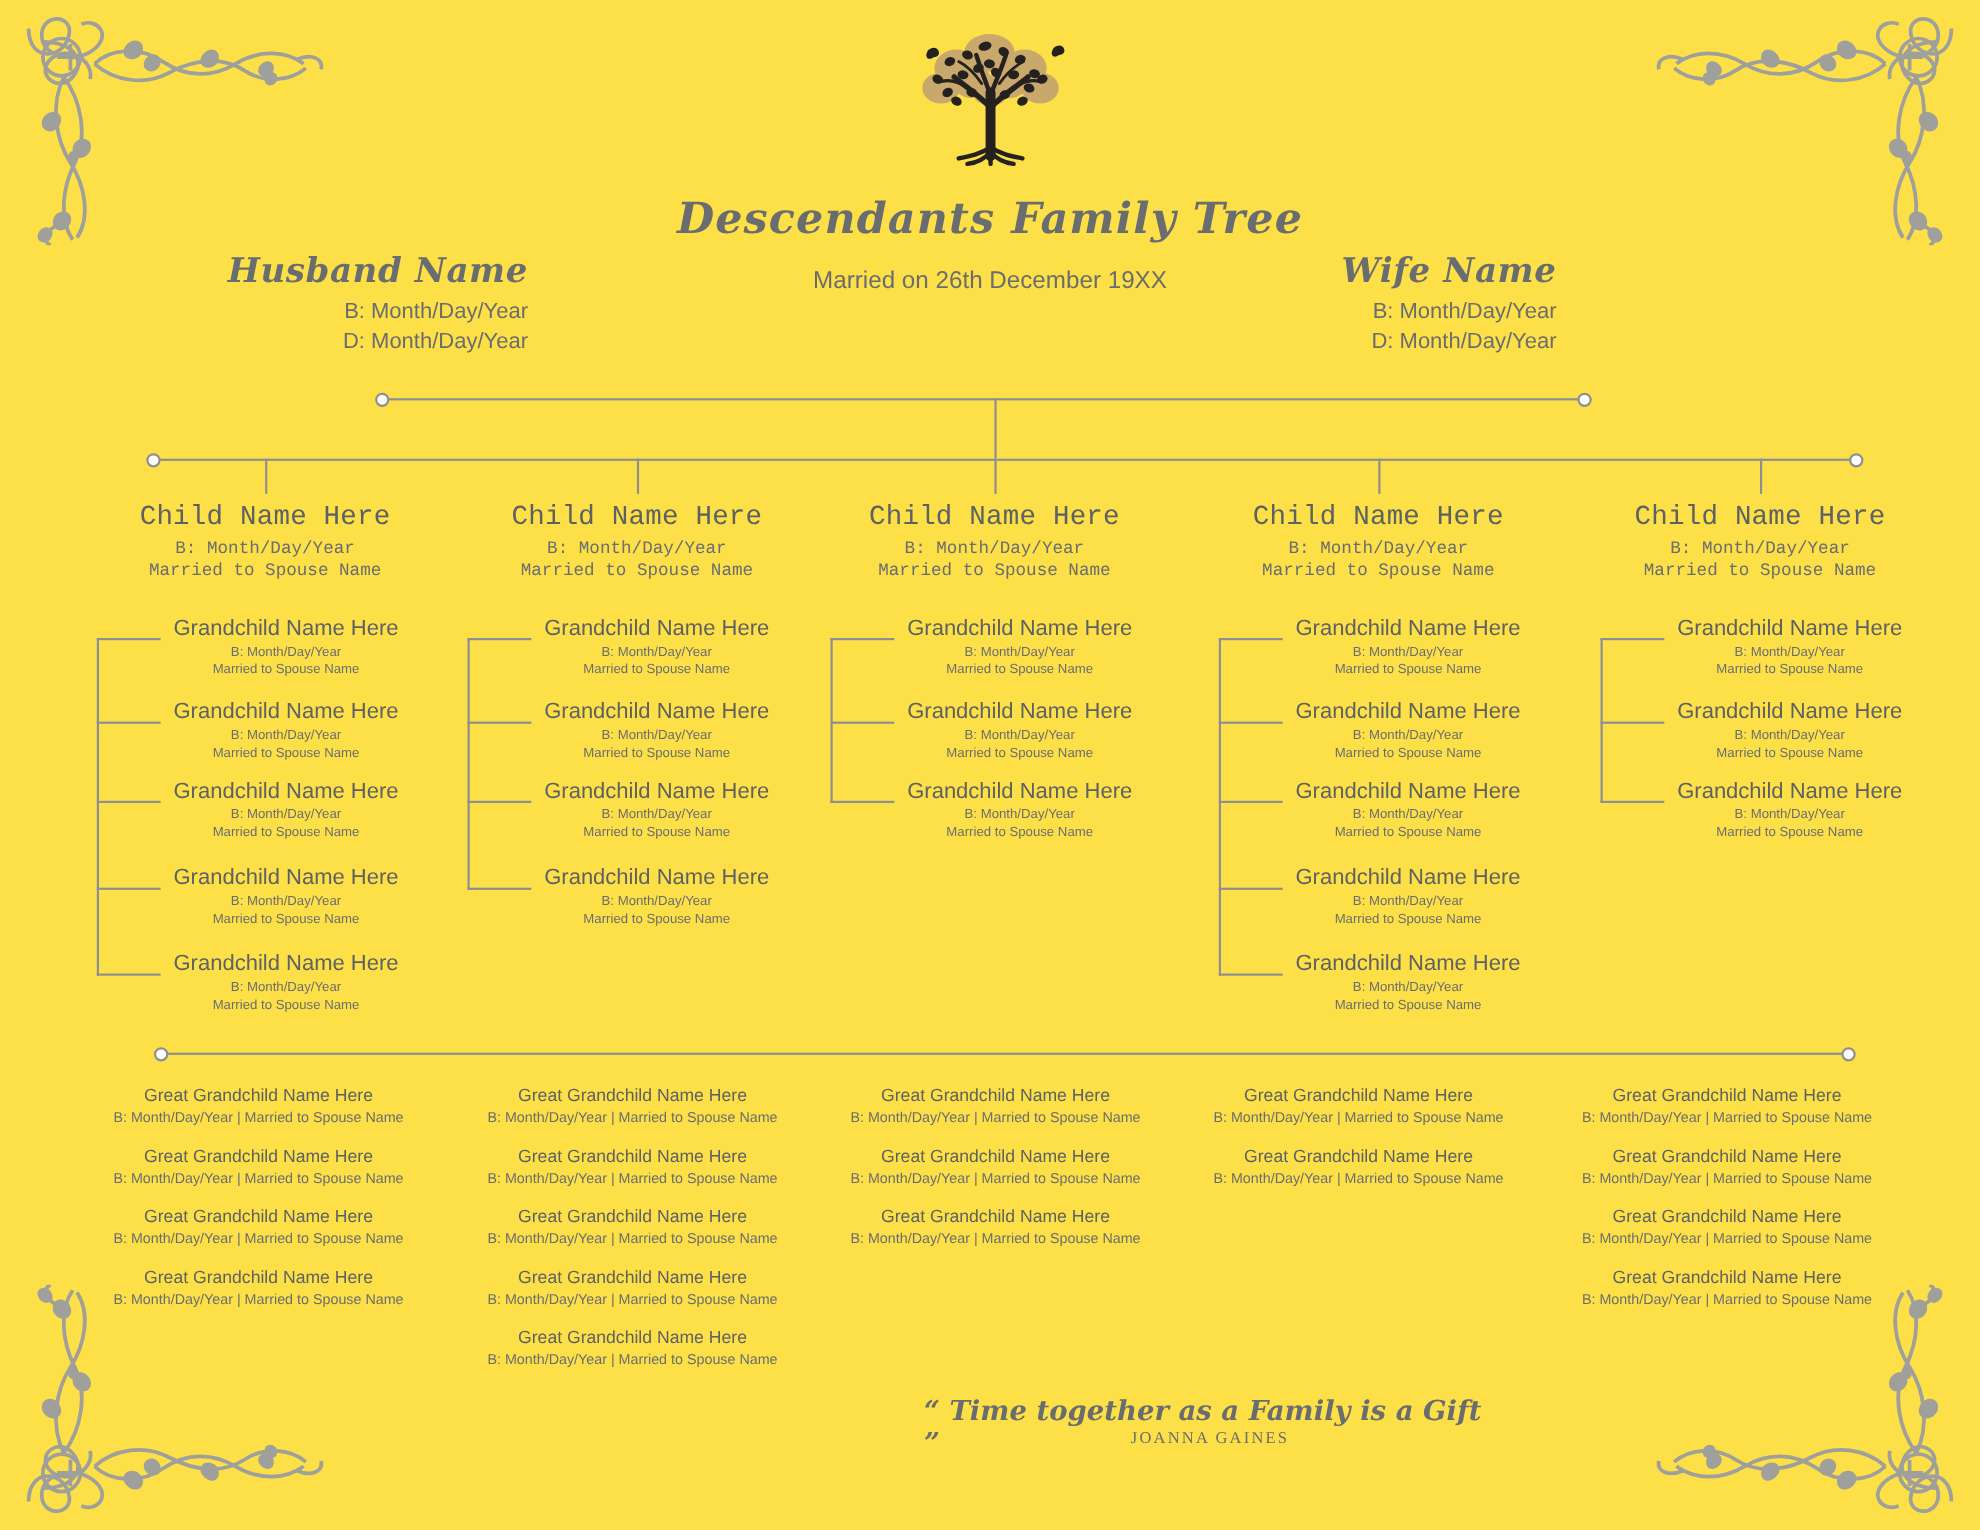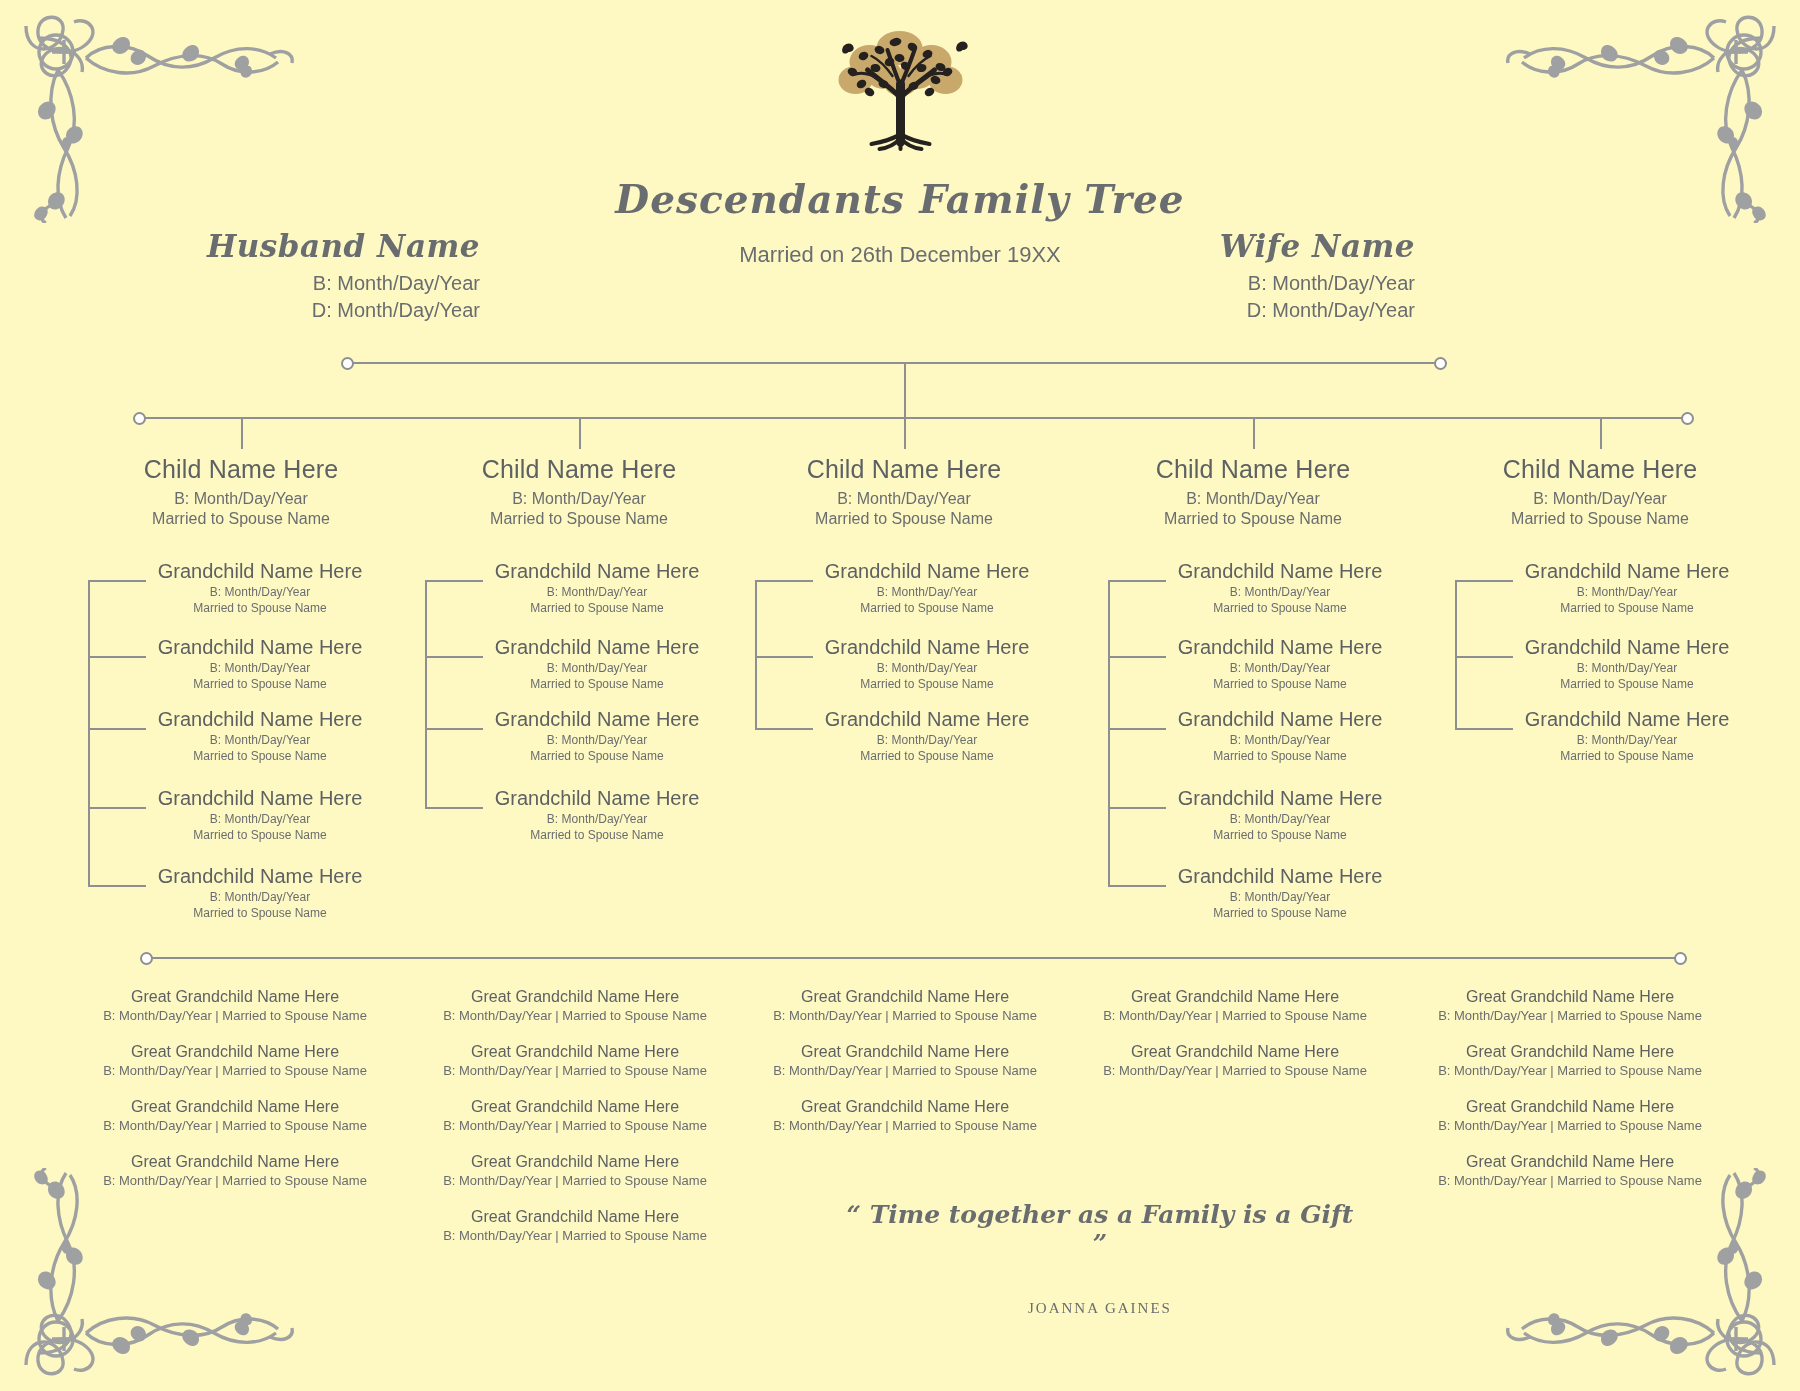--- a/index.html
+++ b/index.html
@@ -5,21 +5,21 @@
   * { box-sizing: border-box; margin: 0; padding: 0; }
   html, body {
     width: 1800px; height: 1391px;
     background: #ffffff;
     font-family: "Liberation Sans", sans-serif;
     overflow: hidden;
   }
   #page {
     position: relative;
     width: 1800px; height: 1391px;
-    background: #fef9c3;
+    background: #fde047;
   }
 
   
   .ornament { position: absolute; width: 290px; height: 215px; opacity: 0.95; }
   .orn-tl { left: 8px;  top: 8px; }
   .orn-tr { right: 8px; top: 8px;   transform: scaleX(-1); }
   .orn-bl { left: 8px;  bottom: 8px; transform: scaleY(-1); }
   .orn-br { right: 8px; bottom: 8px; transform: scale(-1,-1); }
 
   
@@ -51,41 +51,41 @@
 
   
   .hline { position: absolute; height: 2px; background: #8d8f92; }
   .vline { position: absolute; width: 2px; background: #8d8f92; }
   .dot {
     position: absolute; width: 13px; height: 13px; border-radius: 50%;
     border: 2px solid #8d8f92; background: #ffffff;
   }
 
   
-  .child { position: absolute; width: 290px; text-align: center; top: 455px; }
+  .child { position: absolute; width: 290px; text-align: center; top: 455px; font-family: Liberation Mono, monospace; }
   .child-name { font-size: 25px; color: #5e6163; font-weight: 300; letter-spacing: 0.2px; }
   .child-sub  { font-size: 16px; color: #6a6d70; font-weight: 300; line-height: 1.28; margin-top: 5px; }
 
   
   .gc-group { position: absolute; }
   .gc-bracket { position: absolute; width: 2px; background: #8d8f92; left: 0; }
   .gc-stub { position: absolute; height: 2px; background: #8d8f92; left: 0; width: 58px; }
   .gc { position: absolute; width: 228px; text-align: center; }
   .gc-name { font-size: 20px; color: #5e6163; font-weight: 300; white-space: nowrap; }
   .gc-sub  { font-size: 12px; color: #6a6d70; font-weight: 300; line-height: 1.3; margin-top: 2px; white-space: nowrap; }
 
   
   .ggc-col { position: absolute; width: 300px; text-align: center; }
   .ggc { margin-bottom: 20px; }
   .ggc-name { font-size: 16px; color: #5e6163; font-weight: 300; white-space: nowrap; }
   .ggc-sub  { font-size: 13px; color: #6a6d70; font-weight: 300; margin-top: 2px; white-space: nowrap; }
 
   
   .quote {
-    position: absolute; left: 840px; top: 1200px; width: 520px; text-align: center;
+    position: absolute; left: 840px; top: 1268px; width: 520px; 
     font-family: "DejaVu Serif", serif; font-style: italic; font-weight: bold;
     font-size: 25px; color: #6a6d70;
   }
   .quote-author {
     position: absolute; left: 840px; top: 1300px; width: 520px; text-align: center;
     font-family: "Liberation Serif", serif; font-size: 15px; color: #6a6d70;
     letter-spacing: 2px;
   }
 </style>
 </head>

